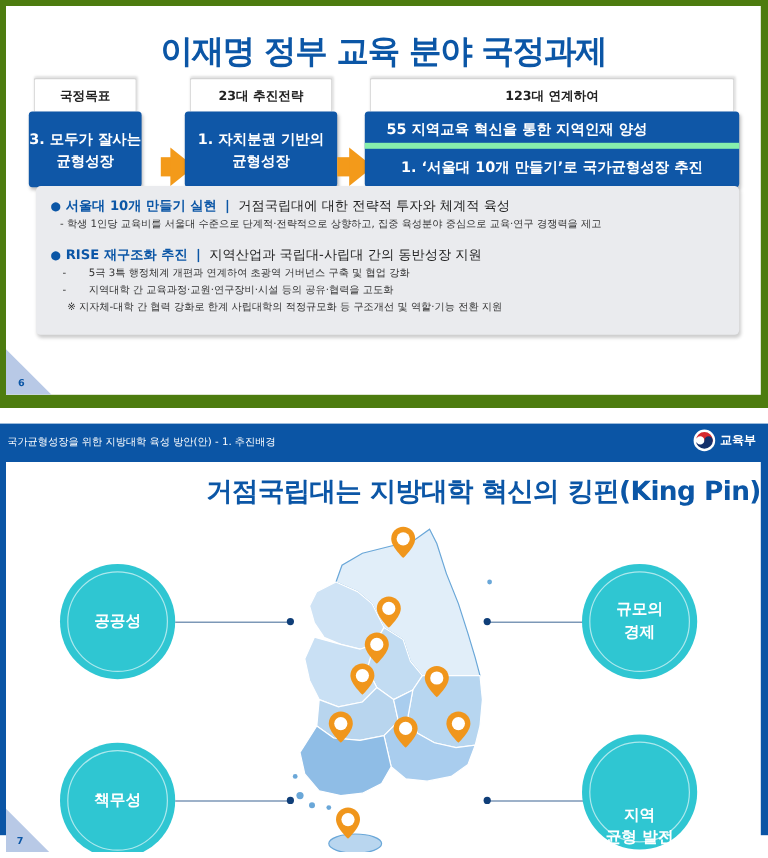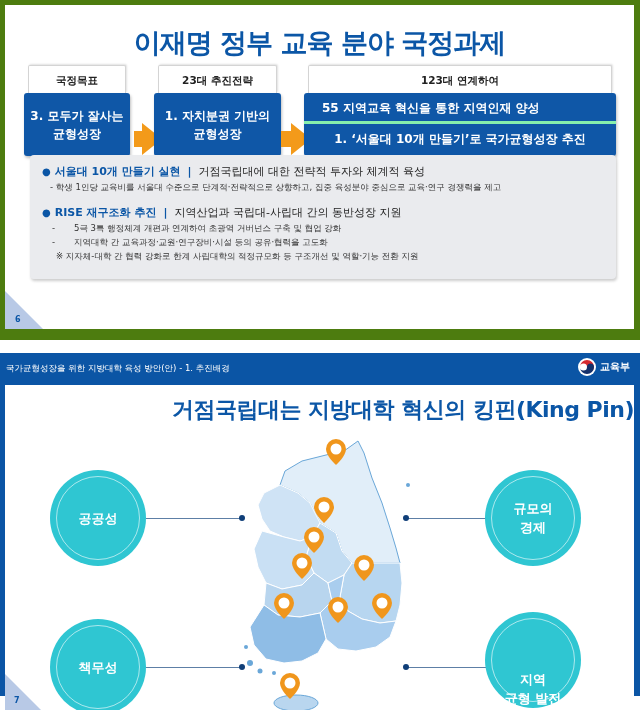--- a/index.html
+++ b/index.html
@@ -23,26 +23,26 @@
   .col-head {
     height: 28px; background: #fff; border: 1px solid #d4d4d4; border-bottom: none;
     box-shadow: 1px -1px 2px rgba(0,0,0,0.12);
     font-size: 10.5px; font-weight: bold; color: #222; text-align: center; line-height: 28px;
     margin: 0 4px; border-radius: 2px 2px 0 0;
   }
   .col-body {
     background: #0f57a7; color: #fff; border-radius: 3px; box-shadow: 1px 2px 3px rgba(0,0,0,0.25);
     font-weight: bold; font-size: 12px; text-align: center;
   }
-  .col1 { left: 19px; width: 106px; }
+  .col1 { left: 19px; width: 94px; }
   .col2 { left: 149px; width: 127px; }
   .col3 { left: 299px; width: 312px; }
   .col1 .col-body, .col2 .col-body { height: 63px; padding-top: 14px; line-height: 18px; }
   .col3 .col-body { height: 63px; }
-  .col3 .row1 { height: 31px; line-height: 31px; text-align: left; padding-left: 18px; border-bottom: 3px solid #86efac; }
+  .col3 .row1 { height: 31px; line-height: 31px; text-align: left; padding-left: 18px; border-bottom: 5px solid #86efac; }
   .col3 .row2 { height: 31px; line-height: 31px; text-align: center; }
   .arrow {
     position: absolute; top: 118px; width: 0; height: 0;
     border-top: 16px solid transparent; border-bottom: 16px solid transparent;
     border-left: 20px solid #f39a1a;
   }
   .arrow-stem { position: absolute; top: 126px; height: 16px; background: #f39a1a; }
   .arrow1 { left: 137px; } .stem1 { left: 129px; width: 10px; }
   .arrow2 { left: 286px; } .stem2 { left: 276px; width: 12px; }
 

